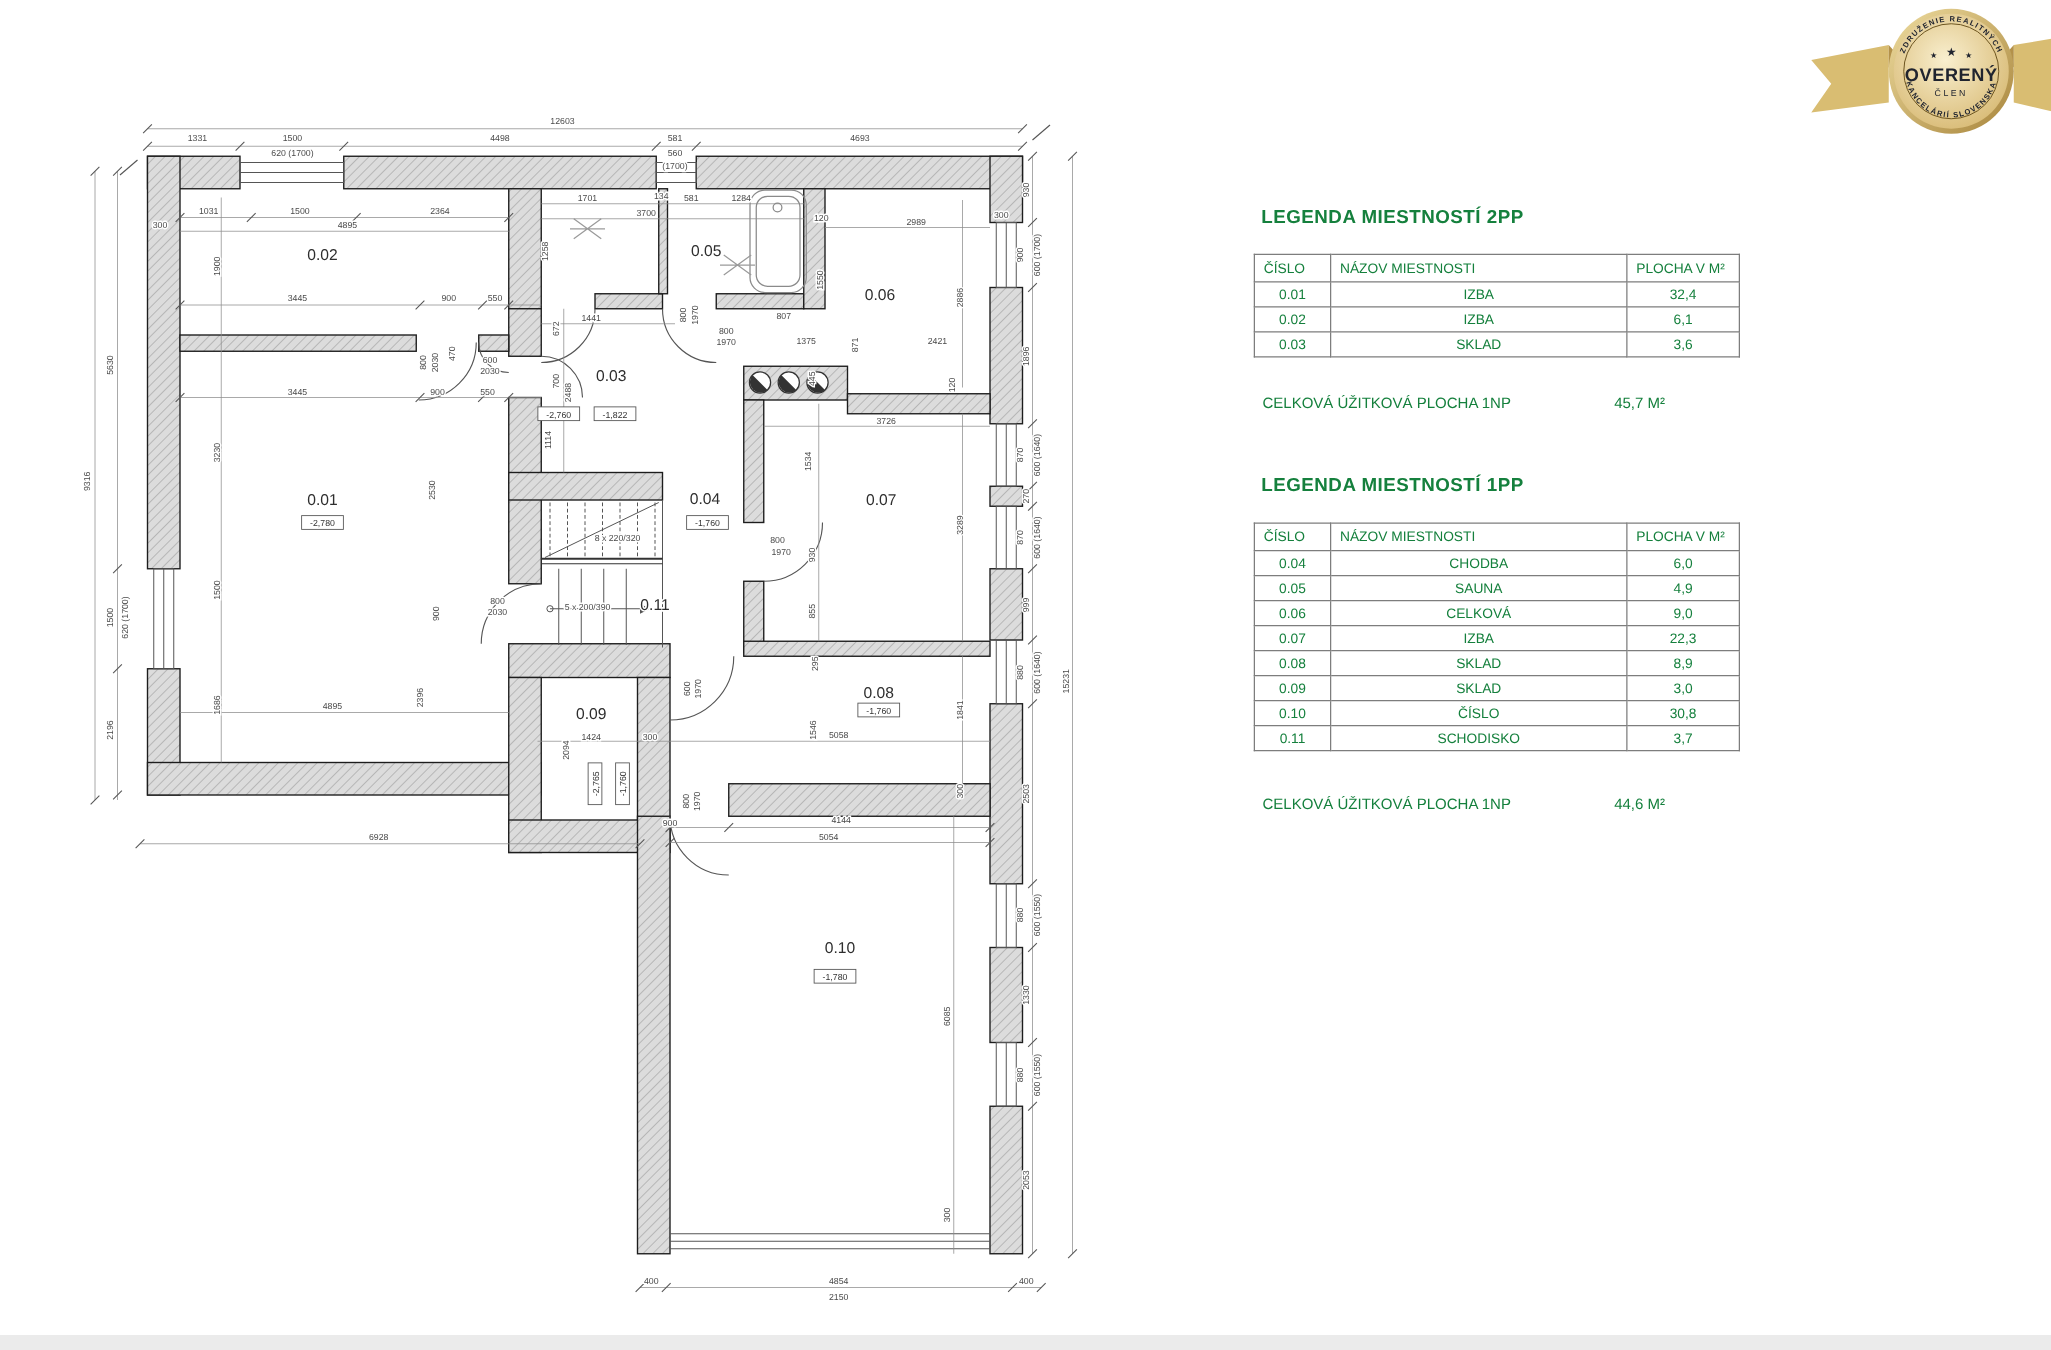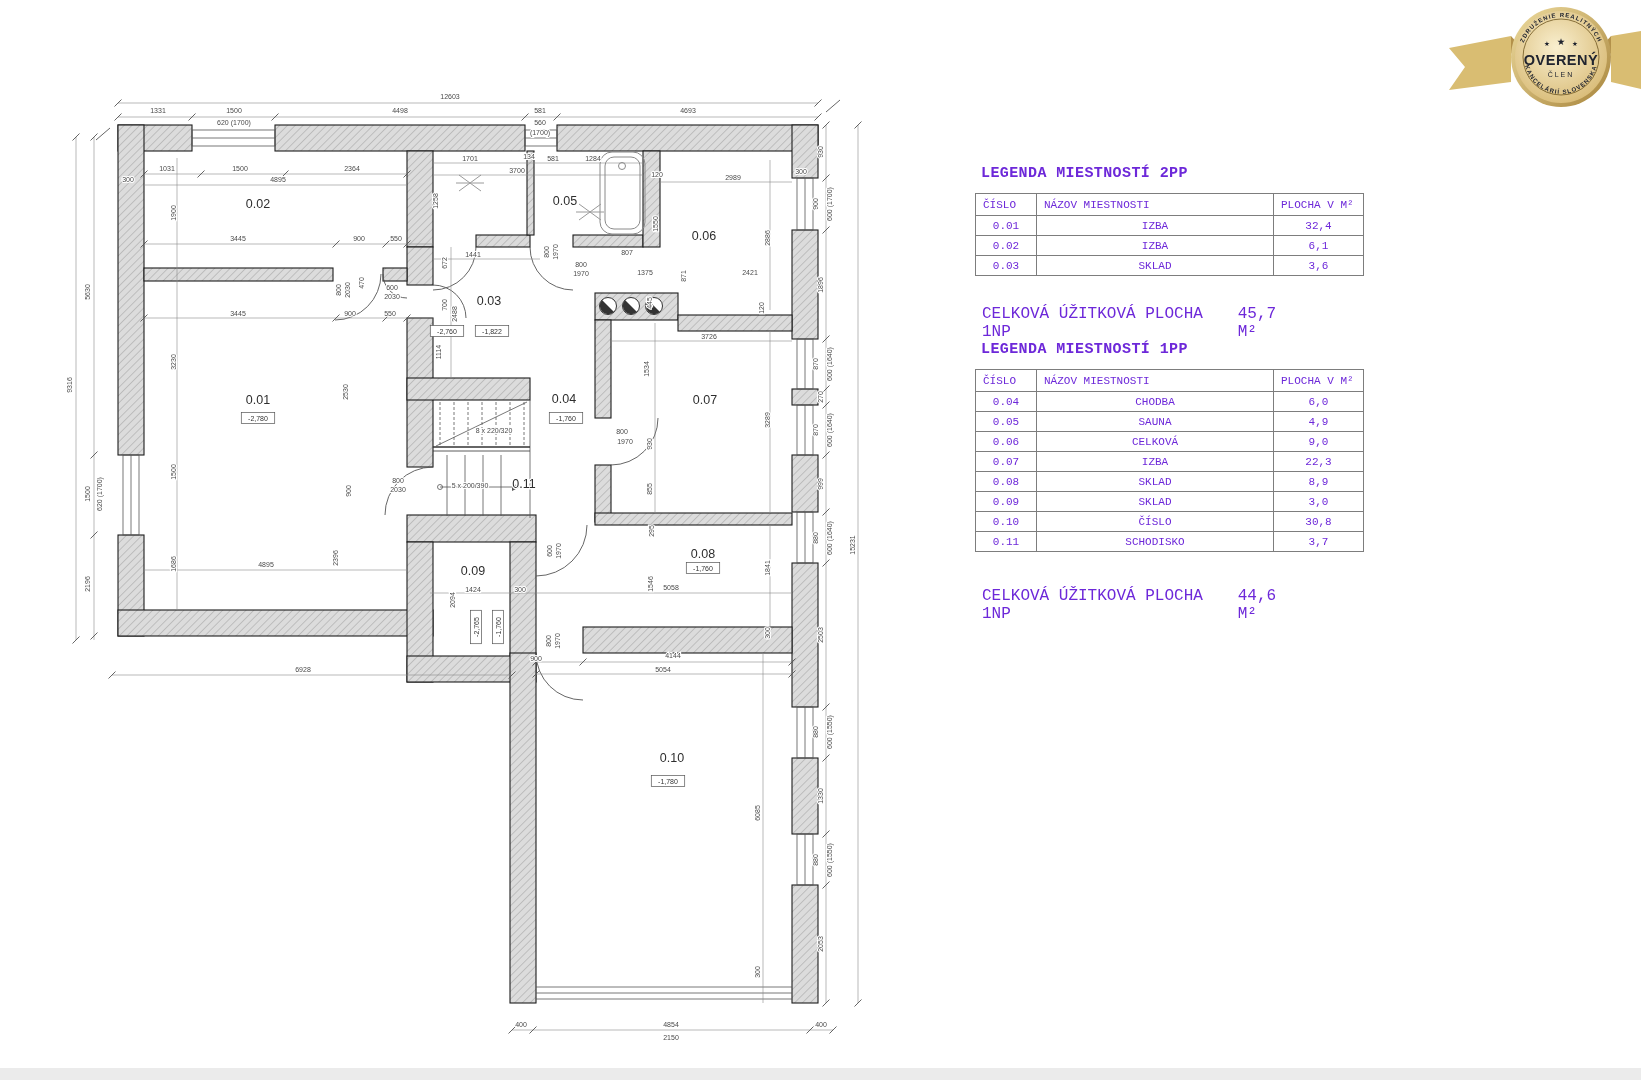--- a/index.html
+++ b/index.html
@@ -12,33 +12,33 @@
   .room{font-size:12.5px;fill:#2e2e2e;stroke:#fff;stroke-width:2.5px;paint-order:stroke;}
   .elevtxt{font-size:7px;fill:#333;}
   .elevbox{fill:#fff;stroke:#555;stroke-width:0.7;}
   .wall{fill:url(#hatch);stroke:#1d1d1d;stroke-width:1.1;}
   .dimline{stroke:#8c8c8c;stroke-width:0.6;}
   .tick{stroke:#555;stroke-width:0.9;}
   .thin{stroke:#555;stroke-width:0.8;fill:none;}
   .door{stroke:#555;stroke-width:0.9;fill:none;}
   .fixture{stroke:#8a8a8a;stroke-width:1;fill:none;}
   
-  .legend{position:absolute;left:975px;top:165px;width:353px;color:#6d28d9;font-family:Liberation Mono, monospace;}
+  .legend{position:absolute;left:1003px;top:165px;width:353px;color:#15803d;}
   .ltitle{font-size:15px;font-weight:bold;letter-spacing:.4px;margin:0 0 0 6px;}
-  .legend table{border-collapse:collapse;width:353px;font-size:11px;margin-top:11px;table-layout:fixed;}
+  .legend table{border-collapse:collapse;width:353px;font-size:11px;margin-top:21px;table-layout:fixed;}
   .legend th,.legend td{border:1px solid #7d7d7d;height:19px;padding:0 7px;font-weight:normal;
                         white-space:nowrap;overflow:hidden;}
   .legend th{height:21px;text-align:left;}
   .col-c{width:46px;text-align:center;}
   .col-n{width:222px;text-align:center;}
   .col-p{width:75px;}
   td.col-p{text-align:center;}
-  .total{display:flex;justify-content:space-between;font-size:16px;margin-top:29px;
+  .total{display:flex;justify-content:space-between;font-size:12px;margin-top:29px;
          padding:0 24px 0 7px;}
-  .sect2{}
+  .sect2{margin-top:51px;}
   .edge-strip{position:absolute;left:0;bottom:0;width:1641px;height:12px;background:#ebebeb;}
   
   #badge{position:absolute;right:0;top:0;}
   #badge text{font-family:"Liberation Sans",sans-serif;text-anchor:middle;fill:#20242f;}
 </style>
 </head>
 <body>
 
 <div class="page">
 

